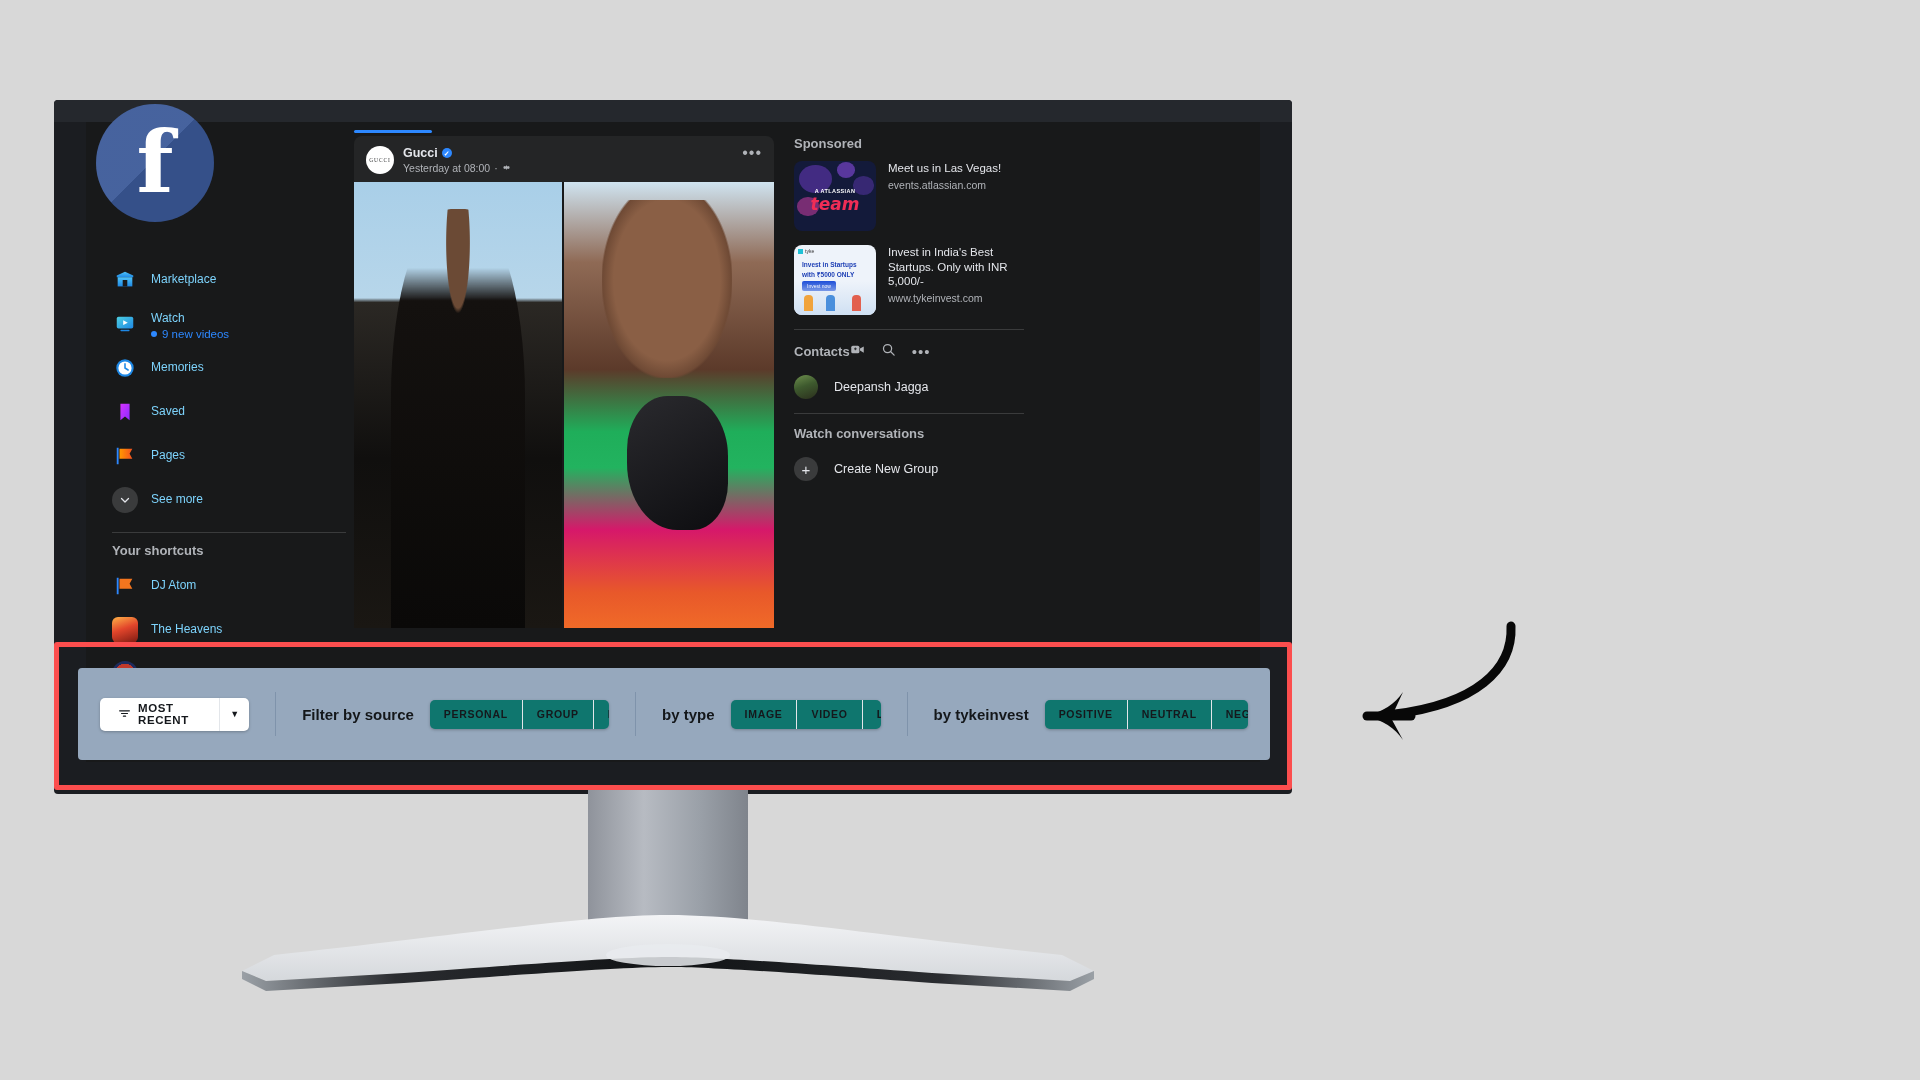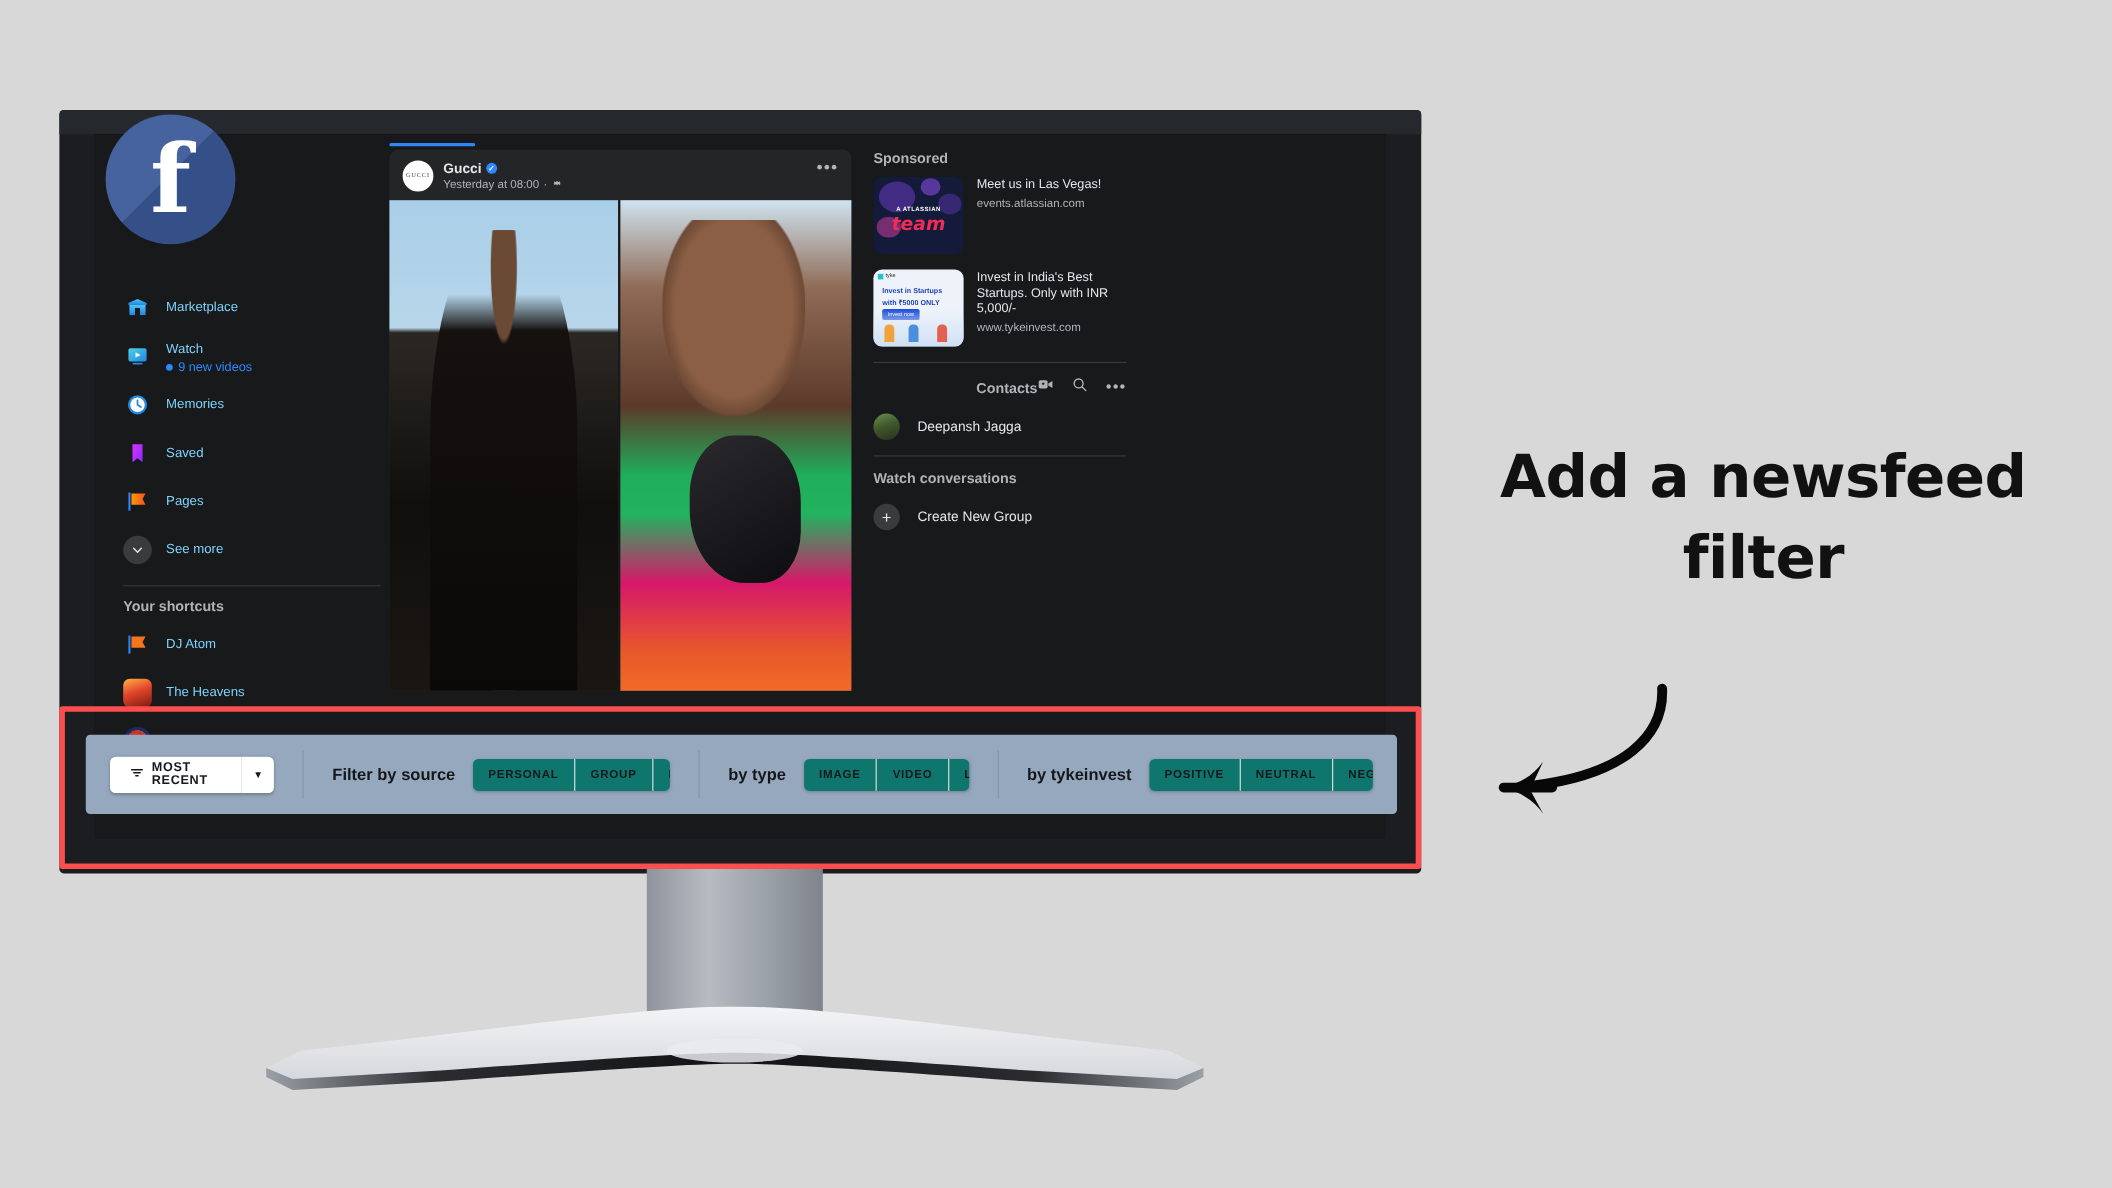--- a/index.html
+++ b/index.html
@@ -111,36 +111,36 @@
   .ad2 .ppl{position:absolute;left:0;right:0;bottom:0;height:34px;
      background:linear-gradient(180deg,rgba(238,243,250,0) 0%,#dce8f6 60%,#cfe0f3 100%);}
   .ad2 .p1,.ad2 .p2,.ad2 .p3{position:absolute;bottom:4px;width:9px;height:16px;border-radius:4px 4px 0 0;}
   .ad2 .p1{left:10px;background:#f0a33c;}
   .ad2 .p2{left:32px;background:#4a8fdc;}
   .ad2 .p3{left:58px;background:#e2604f;}
   .ad-text{ flex:1; }
   .ad-title{ font-size:11.5px; color:#e4e6eb; line-height:1.27; }
   .ad-url{ font-size:10.5px; color:#b0b3b8; margin-top:3px; }
   .rail-divider{ height:1px;background:#3a3b3c;margin:8px 0 12px 0;}
-  .rail-head-row{ display:flex; align-items:center; justify-content:flex-end; margin-bottom:8px;}
+  .rail-head-row{ display:flex; align-items:center; justify-content:flex-start; margin-bottom:8px;}
   .rail-head-icons{ display:flex; align-items:center; gap:16px; color:#b0b3b8; }
   .contact-row{ display:flex; align-items:center; gap:16px; height:36px; }
   .contact-av{ width:24px;height:24px;border-radius:50%;
      background:linear-gradient(160deg,#6e8f4e 0%,#3e5a2e 45%,#2b2f1d 100%);}
   .contact-name{ font-size:12.5px;color:#e4e6eb;}
   .plus-circle{ width:24px;height:24px;border-radius:50%;background:#3a3b3c;color:#e4e6eb;
      display:flex;align-items:center;justify-content:center;font-size:15px;line-height:1;}
 
   
   .highlight {
     position:absolute; left:54px; top:642px; width:1238px; height:148px;
     border:5px solid #fc4e4e; border-radius:3px; pointer-events:none; z-index:40;
   }
   .filterbar {
-    position:absolute; left:78px; top:668px; width:1192px; height:72px;
+    position:absolute; left:78px; top:668px; width:1192px; height:92px;
     background:#96a8bd; border-radius:4px; z-index:35;
     display:flex; align-items:center; padding:0 22px;
   }
   .sort-select{
     display:flex; align-items:center; background:#fff; border-radius:5px; overflow:hidden;
     box-shadow:0 1px 3px rgba(0,0,0,.25); height:33px;
   }
   .sort-main{ display:flex;align-items:center;gap:7px;padding:0 18px;height:100%;
     font-size:11.5px;font-weight:700;letter-spacing:.6px;color:#15181c;}
   .sort-caret{ width:40px;height:100%;border-left:1px solid #e3e6ea;display:flex;align-items:center;justify-content:center;color:#15181c;font-size:9px;}
@@ -490,24 +490,20 @@
       </defs>
       <path d="M436 0 C 520 0, 640 20, 830 40 L 862 56 L 838 66 L 700 58 C 560 48, 480 42, 436 42
                C 392 42, 312 48, 172 58 L 34 66 L 10 56 L 42 40 C 232 20, 352 0, 436 0 Z" fill="url(#topG)"></path>
       <path d="M862 56 L 838 66 L 700 58 C 560 48, 480 42, 436 42 C 392 42, 312 48, 172 58
                L 34 66 L 10 56 L 10 64 L 34 76 L 172 68 C 312 58, 392 52, 436 52
                C 480 52, 560 58, 700 68 L 838 76 L 862 64 Z" fill="url(#edgeG)"></path>
       <ellipse cx="436" cy="40" rx="62" ry="11" fill="#e9ebee" opacity=".85"></ellipse>
     </svg>
   </div>
 
-  <div class="anno-text">
-    <div>Add a newsfeed</div>
-    <div>filter</div>
-  </div>
 
   <div class="anno-arrow">
     <svg width="230" height="170" viewBox="0 0 230 170">
       <path d="M186 26 C 188 70, 150 104, 70 114" stroke="#080808" stroke-width="9" fill="none" stroke-linecap="round"></path>
       <path d="M78 92 C 70 104, 58 112, 40 116 C 58 120, 70 128, 78 140 L 66 118 Z" fill="#080808"></path>
       <path d="M42 116 L 86 116" stroke="#080808" stroke-width="9" stroke-linecap="round"></path>
     </svg>
   </div>
 
 </div>

